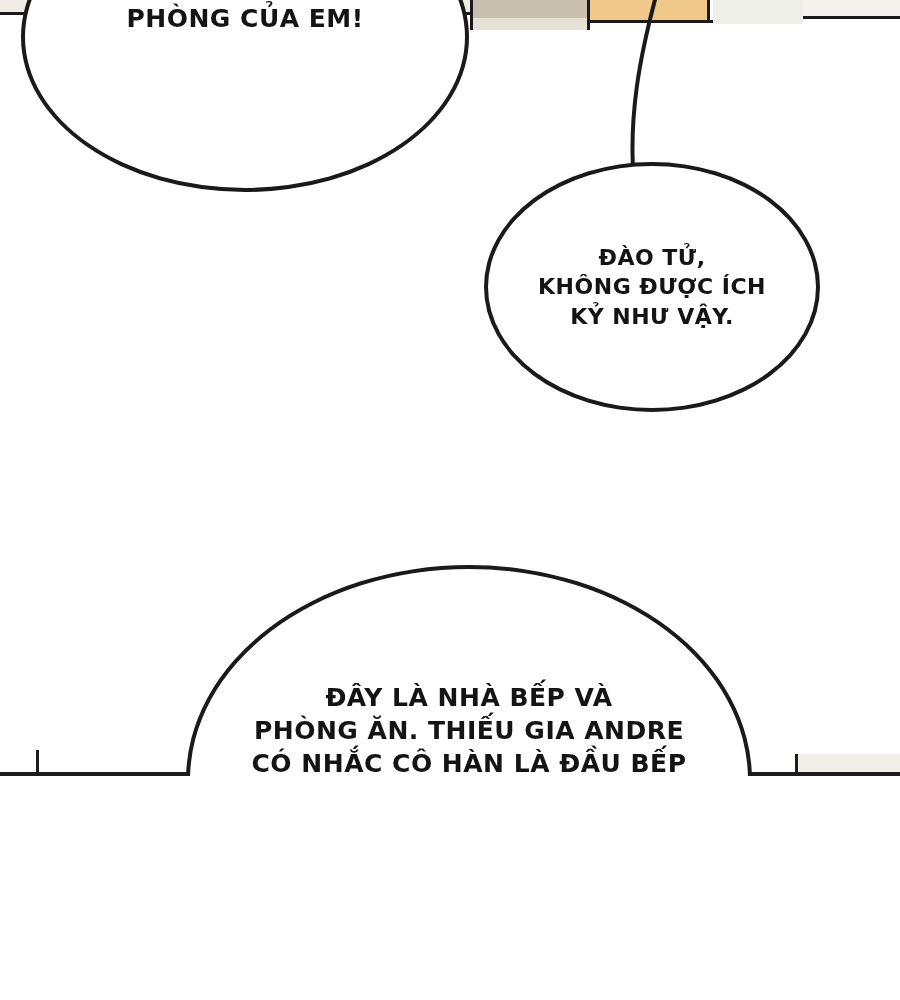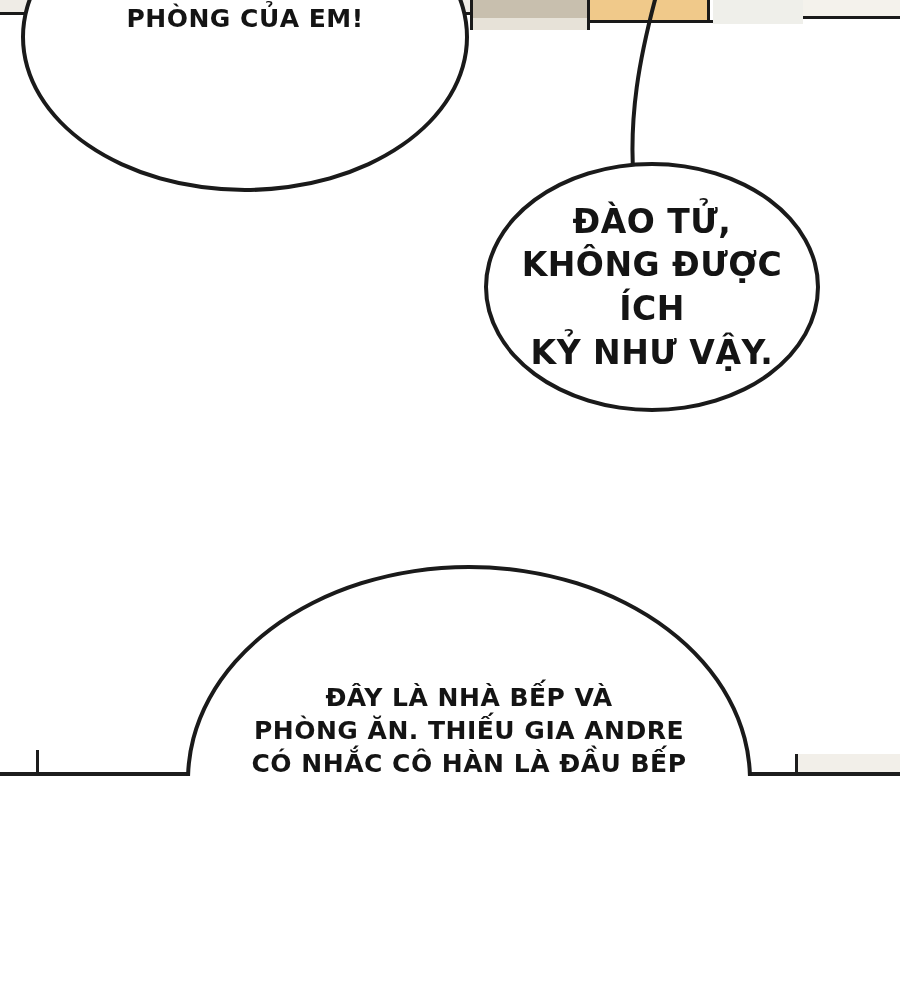--- a/index.html
+++ b/index.html
@@ -117,21 +117,21 @@
   }
 
   
   #balloon-2 {
     left: 484px;
     top: 162px;
     width: 336px;
     height: 250px;
   }
   #balloon-2 .text {
-    font-size: 33px;
+    font-size: 22px;
   }
 
   
   .tail2 {
     position: absolute;
     left: 622px;
     top: -4px;
     width: 60px;
     height: 190px;
     overflow: visible;

